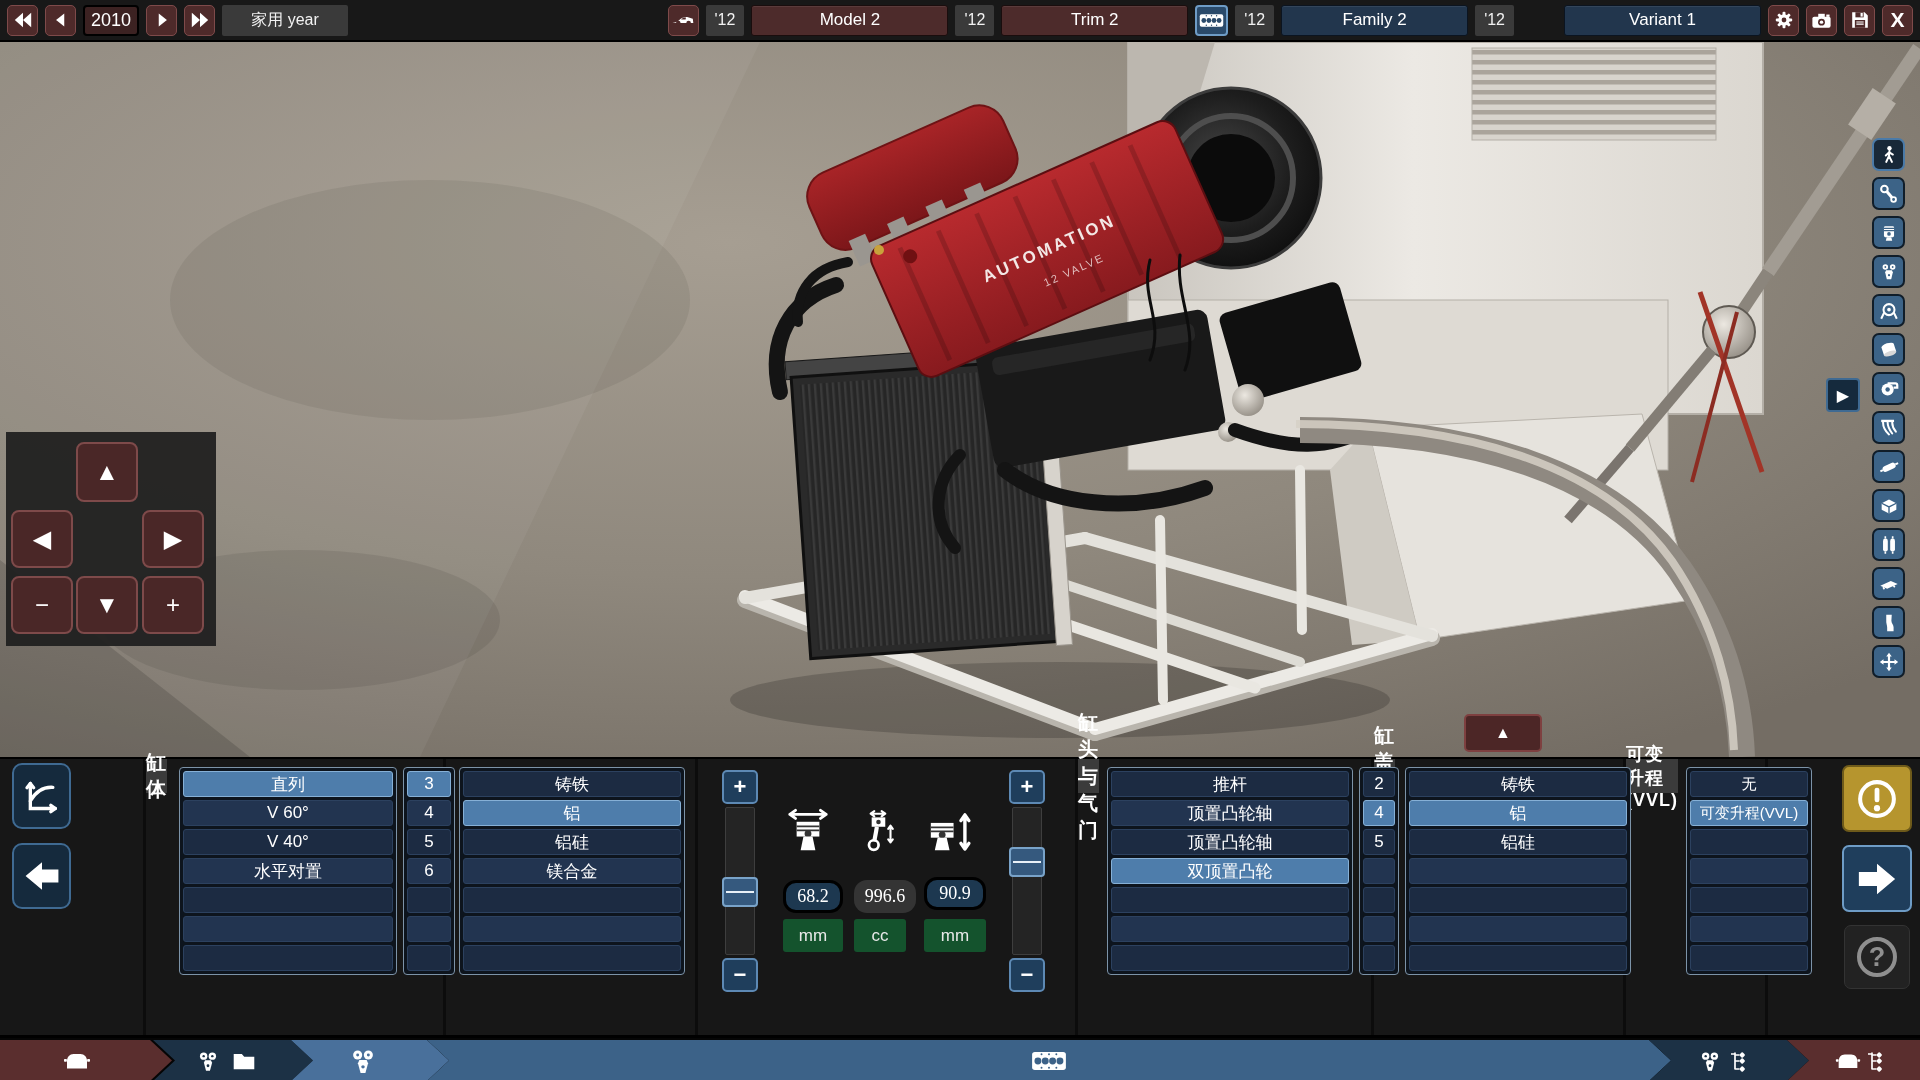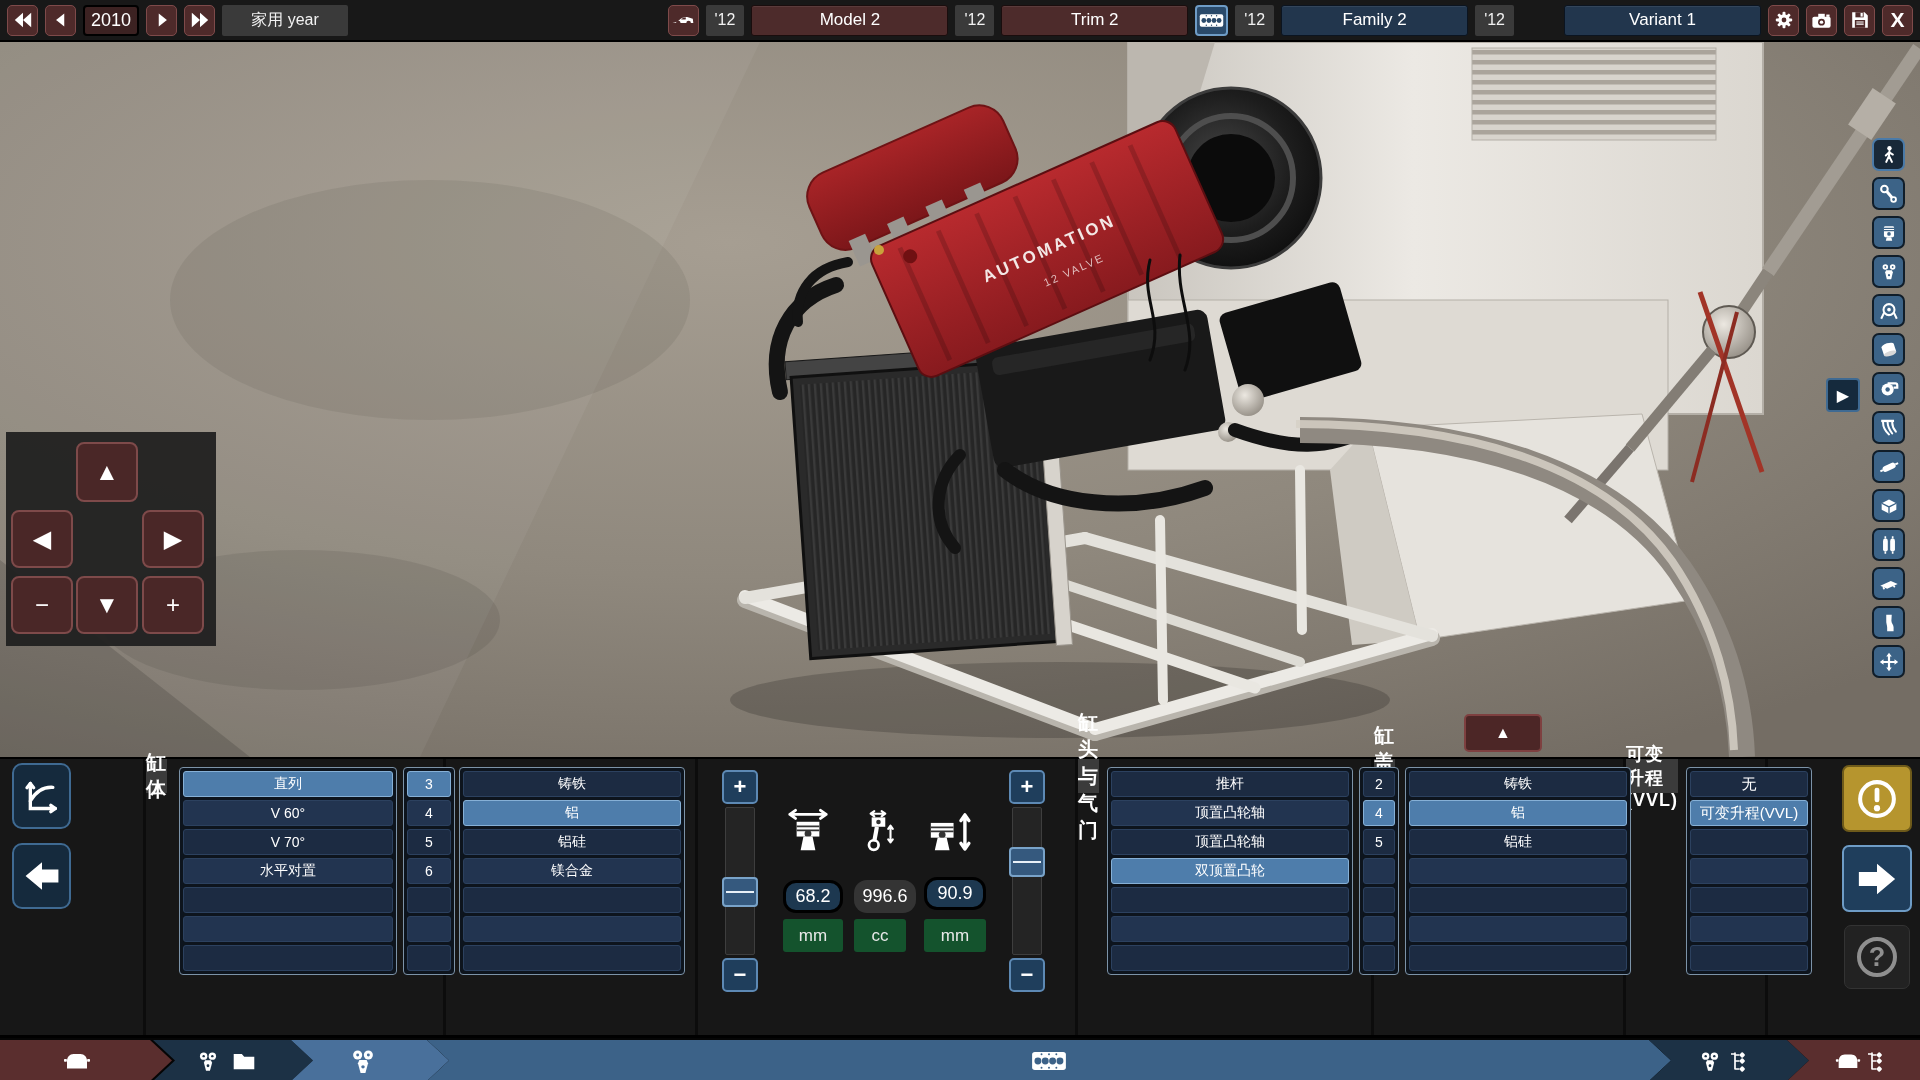--- a/index.html
+++ b/index.html
@@ -53,33 +53,33 @@
   .bp-col{display:flex;flex-direction:row;height:100%;}
   .bp-col + .bp-col{border-left:3px solid #0c0c0c;}
   .bp-head{height:34px;background:#3b3b3b;display:flex;align-items:center;justify-content:center;
            font-size:20px;font-weight:bold;letter-spacing:1px;}
   .bp-head.none{background:transparent;}
   .bp-body{position:relative;flex:1;}
 
   .list{border:1px solid #7c93a8;border-radius:4px;background:#0d141d;padding:3px;
         display:flex;flex-direction:column;gap:3px;margin-top:8px;}
   .lrow{height:26px;border-radius:3px;background:#1c2b42;border:1px solid #2c415f;color:#fff;
-        font-size:14px;display:flex;align-items:center;justify-content:center;white-space:nowrap;overflow:hidden;}
+        font-size:17px;display:flex;align-items:center;justify-content:center;white-space:nowrap;overflow:hidden;}
   .lrow:nth-child(even){background:#223450;}
   .lrow.sel{background:#4e7dab;border-color:#86b0d6;}
   .row-flex{display:flex;gap:6px;}
   .vvl-list .lrow{font-size:15px;}
 
   .sbtn{position:absolute;width:36px;height:34px;background:#1f3e5c;border:2px solid #5d89b4;border-radius:5px;
         color:#fff;font-size:22px;font-weight:bold;display:flex;align-items:center;justify-content:center;cursor:pointer;}
   .strack{position:absolute;width:30px;background:#242424;border:1px solid #3e3e3e;border-radius:2px;}
   .shandle{position:absolute;width:36px;height:30px;background:#35597e;border:2px solid #79a3c9;border-radius:4px;cursor:grab;}
   .shandle:after{content:"";position:absolute;left:2px;right:2px;top:50%;height:2px;margin-top:-1px;background:#e8f0f7;}
   .vbox{position:absolute;height:33px;background:#343434;color:#fff;font-size:18px;border-radius:13px;
-        display:flex;align-items:center;justify-content:center;}
+        display:flex;align-items:center;justify-content:center;font-family:Liberation Serif, serif;}
   .vbox.hl{background:#1d3850;border:3px solid #000;}
   .unit{position:absolute;height:33px;background:#14532d;color:#e9e9e9;font-size:17px;border-radius:3px;
         display:flex;align-items:center;justify-content:center;}
   .capicon{position:absolute;}
 
   .util-btn{position:absolute;width:59px;height:66px;background:#152a3d;border:2px solid #3f6a92;border-radius:10px;
             display:flex;align-items:center;justify-content:center;cursor:pointer;}
   .warn-btn{position:absolute;left:74px;top:6px;width:70px;height:67px;background:#b6952e;border:2px solid #6e5a1a;
             border-radius:7px;display:flex;align-items:center;justify-content:center;cursor:pointer;}
   .next-btn{position:absolute;left:74px;top:86px;width:70px;height:67px;background:#1f3e5c;border:2px solid #6e9cc6;
@@ -564,21 +564,21 @@
       </div>
     </div>
 
     <div class="bp-col" style="width:300px">
       <div class="bp-head">缸体</div>
       <div class="bp-body">
         <div class="row-flex" style="padding-left:12px">
           <div class="list" style="width:218px">
               <div class="lrow sel">直列</div>
               <div class="lrow">V 60°</div>
-              <div class="lrow">V 70°</div>
+              <div class="lrow">V 40°</div>
               <div class="lrow">水平对置</div>
               <div class="lrow"></div>
               <div class="lrow"></div>
               <div class="lrow"></div>
             </div>
           <div class="list" style="width:52px">
               <div class="lrow sel">3</div>
               <div class="lrow">4</div>
               <div class="lrow">5</div>
               <div class="lrow">6</div>

